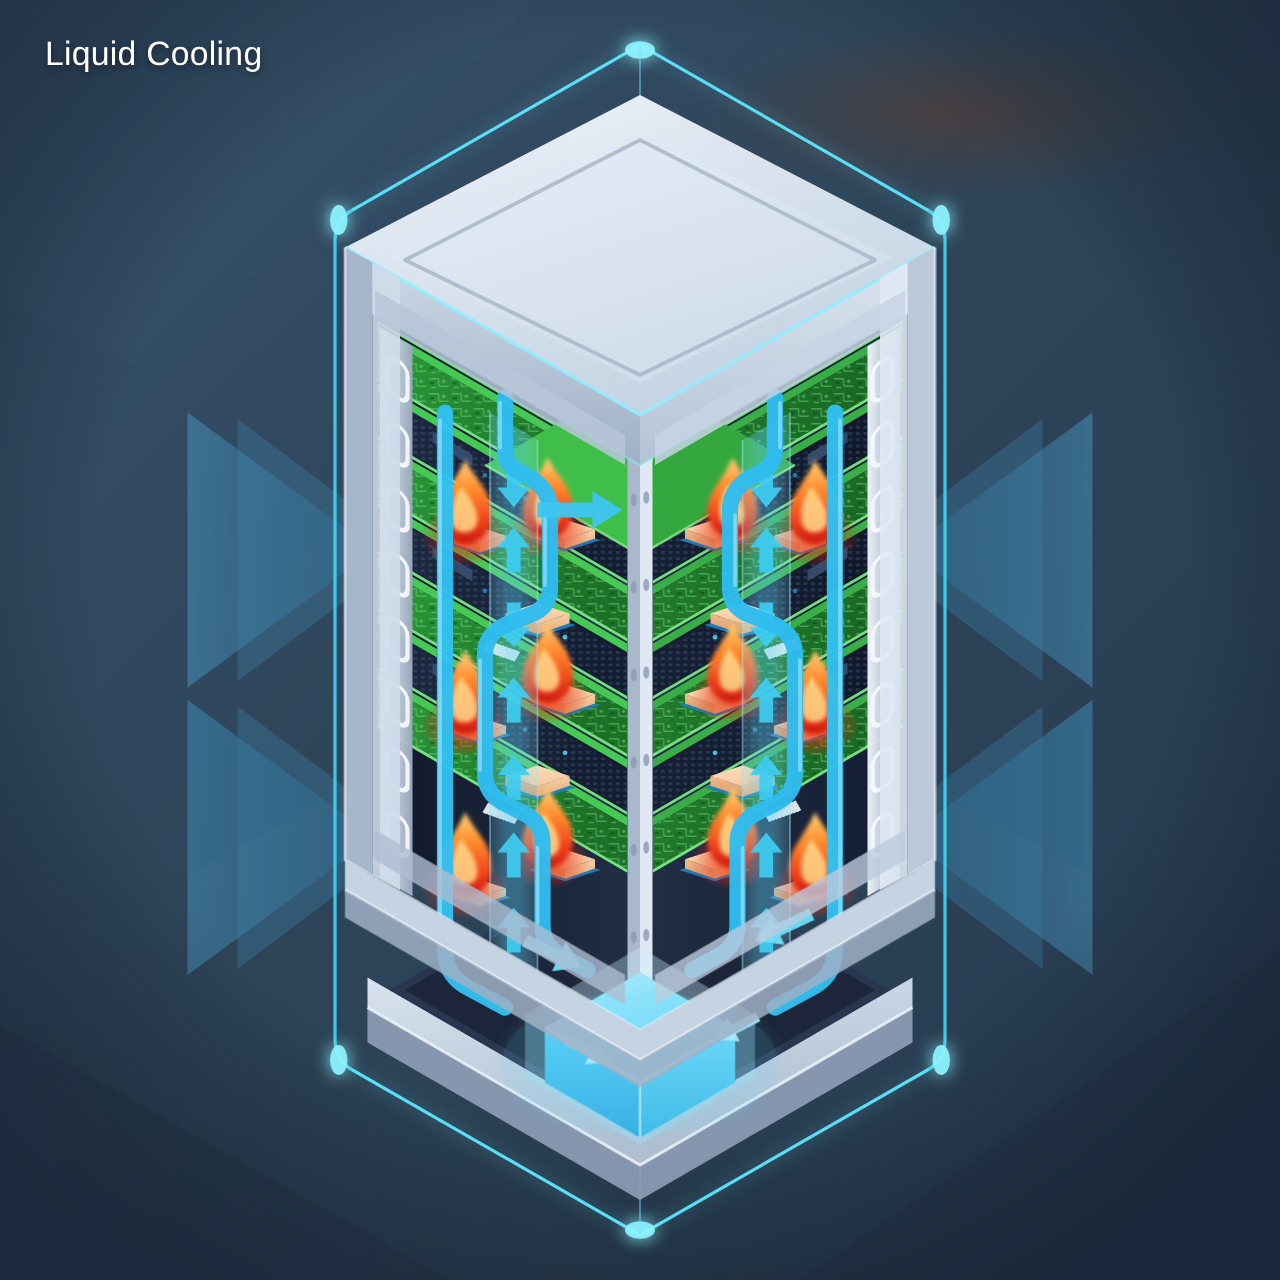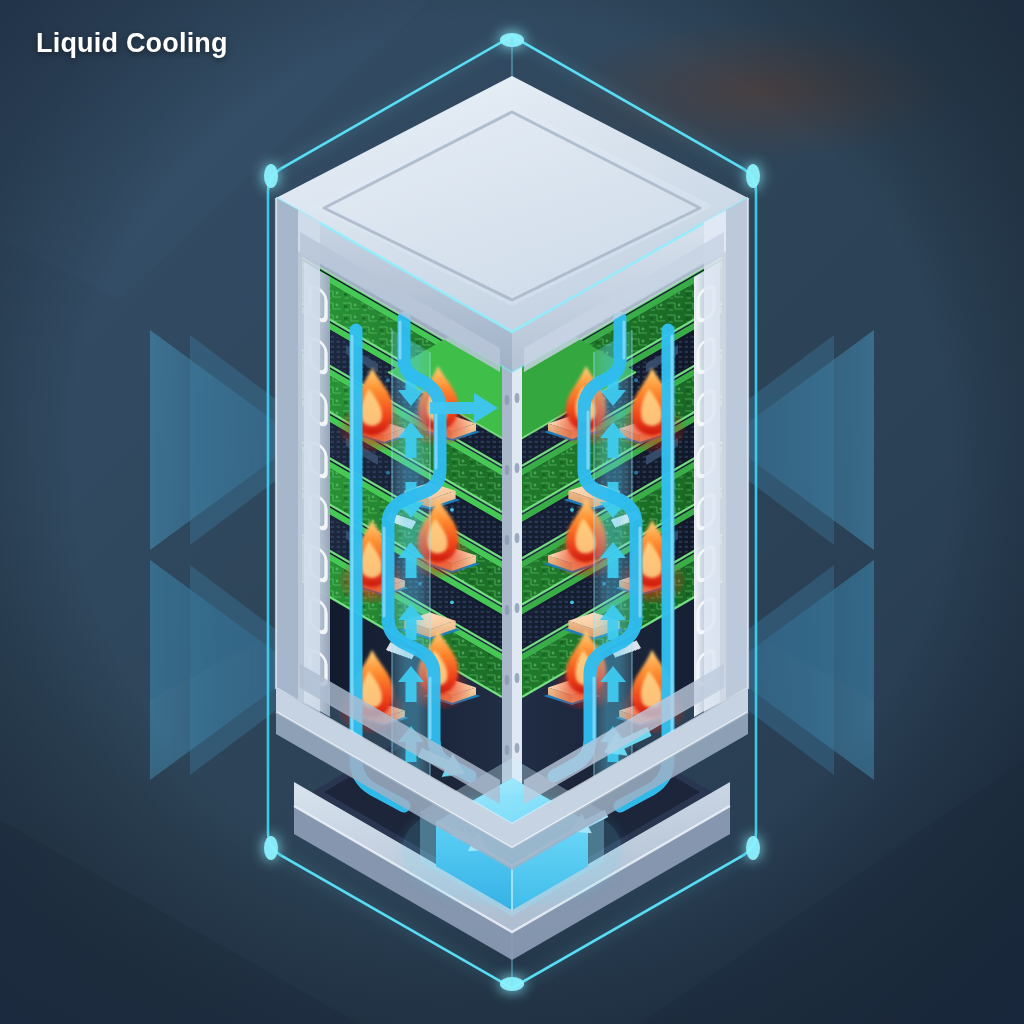--- a/index.html
+++ b/index.html
@@ -9,21 +9,21 @@
   #stage { position:relative; width:1024px; height:1024px; overflow:hidden; }
 
   #bg-svg, #art-svg {
     position:absolute; left:0; top:0; width:1024px; height:1024px;
   }
 
   #title {
     position:absolute;
     left:36px; top:28px;
     font-size:27px;
-    font-weight:bold;
+    font-weight:normal;
     color:#ffffff;
     letter-spacing:0.2px;
     text-shadow:0 2px 6px rgba(0,0,0,0.45);
     z-index:40;
     white-space:nowrap;
   }
 </style>
 </head>
 <body>
 

